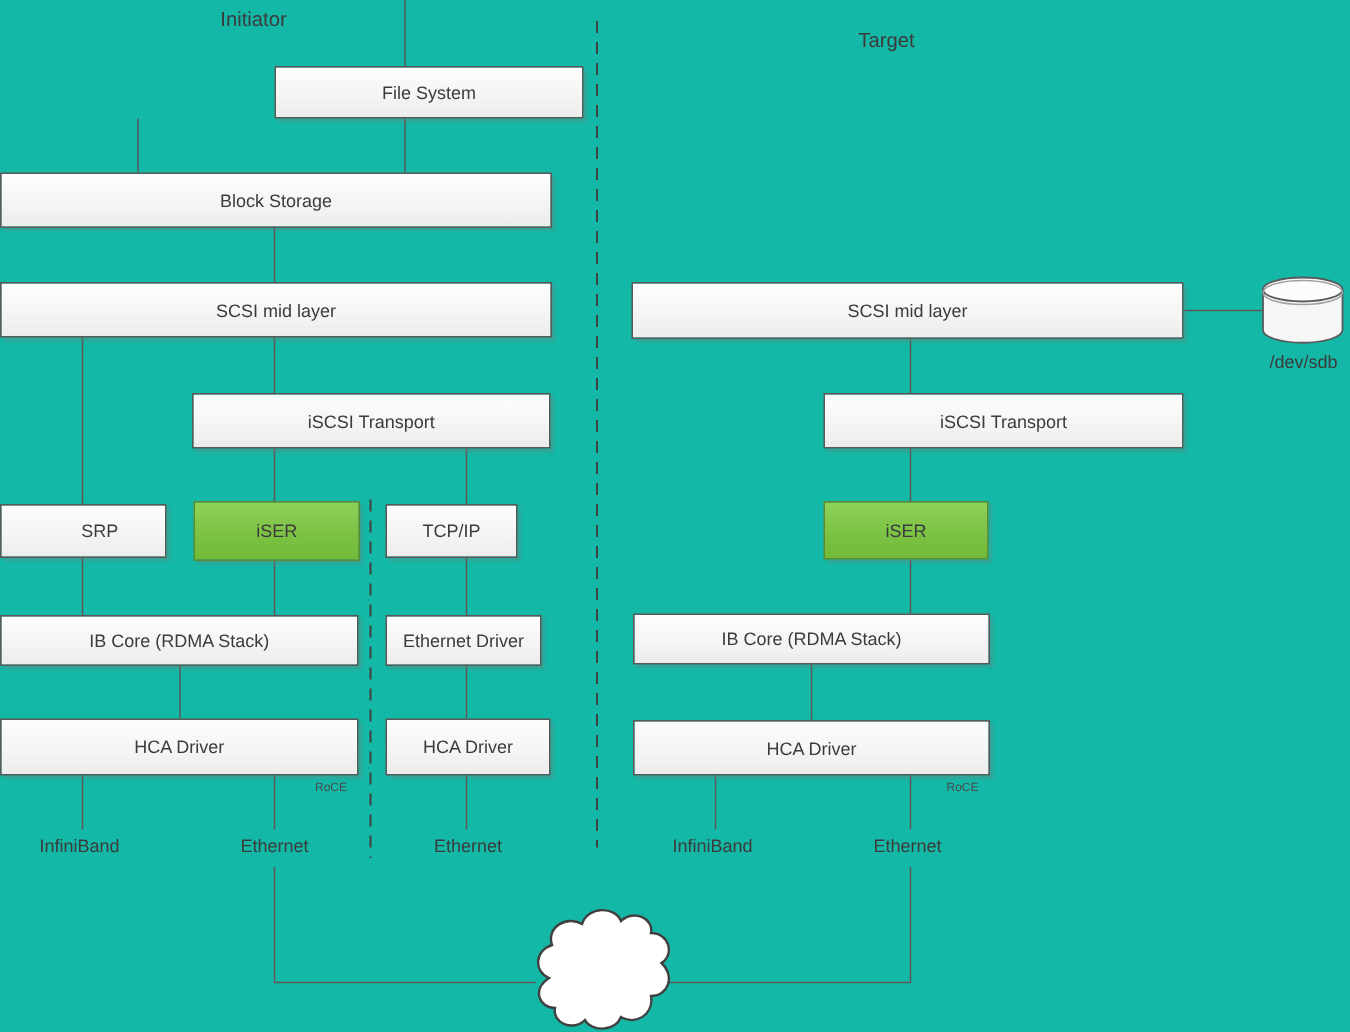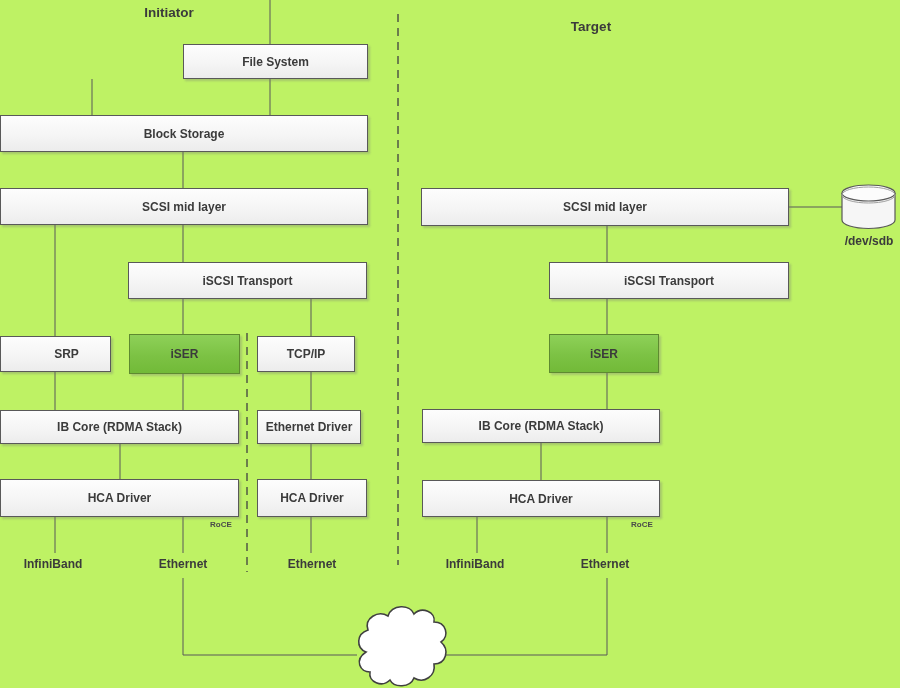--- a/index.html
+++ b/index.html
@@ -1,18 +1,18 @@
 <!DOCTYPE html>
 <html><head>
 <meta charset="utf-8">
 <style>
   html,body{margin:0;padding:0;background:#ffffff;}
   #stage{
-    position:relative;width:900px;height:688px;background:#bef264;overflow:hidden;
-    font-family:"Liberation Sans","DejaVu Sans",sans-serif;color:#3b3b3b;font-weight:bold;
+    position:relative;width:900px;height:688px;background:#14b8a6;overflow:hidden;
+    font-family:"Liberation Sans","DejaVu Sans",sans-serif;color:#3b3b3b;
   }
   #wires{position:absolute;left:0;top:0;z-index:1;}
   .box{
     position:absolute;z-index:2;box-sizing:border-box;
     border:1px solid #595959;
     background:linear-gradient(180deg,#fdfdfd 0%,#f5f5f5 55%,#ececec 100%);
     box-shadow:2px 2px 2px rgba(120,120,120,0.35);
     display:flex;align-items:center;justify-content:center;
     font-size:12px;line-height:1;white-space:nowrap;
   }
@@ -84,27 +84,27 @@
     <g>
       <path d="M842 193 L842 220 A26.5 8.5 0 0 0 895 220 L895 193" fill="#f6f6f6" stroke="#595959" stroke-width="1.2"></path>
       <ellipse cx="868.5" cy="193" rx="26.5" ry="8" fill="#fcfcfc" stroke="#595959" stroke-width="1.2"></ellipse>
       <ellipse cx="868.5" cy="195" rx="26.5" ry="8" fill="none" stroke="#a0a0a0" stroke-width="1"></ellipse>
     </g>
   </svg>
 
   <span class="lbl title" style="left:169px;top:6px;">Initiator</span>
   <span class="lbl title" style="left:591px;top:20px;">Target</span>
 
-  <div class="box" style="left:183px;top:44px;width:185px;height:35px;">File System</div>
+  <div class="box" style="left:183px;top:44px;width:206px;height:35px;">File System</div>
   <div class="box" style="left:0;top:115px;width:368px;height:37px;">Block Storage</div>
   <div class="box" style="left:0;top:188px;width:368px;height:37px;">SCSI mid layer</div>
   <div class="box" style="left:128px;top:262px;width:239px;height:37px;">iSCSI Transport</div>
   <div class="box" style="left:0;top:336px;width:111px;height:36px;padding-left:22px;">SRP</div>
   <div class="box green" style="left:129px;top:334px;width:111px;height:40px;">iSER</div>
-  <div class="box" style="left:257px;top:336px;width:98px;height:36px;">TCP/IP</div>
+  <div class="box" style="left:257px;top:336px;width:88px;height:36px;">TCP/IP</div>
   <div class="box" style="left:0;top:410px;width:239px;height:34px;">IB Core (RDMA Stack)</div>
   <div class="box" style="left:257px;top:410px;width:104px;height:34px;">Ethernet Driver</div>
   <div class="box" style="left:0;top:479px;width:239px;height:38px;">HCA Driver</div>
   <div class="box" style="left:257px;top:479px;width:110px;height:38px;">HCA Driver</div>
 
   <div class="box" style="left:421px;top:188px;width:368px;height:38px;">SCSI mid layer</div>
   <div class="box" style="left:549px;top:262px;width:240px;height:37px;">iSCSI Transport</div>
   <div class="box green" style="left:549px;top:334px;width:110px;height:39px;">iSER</div>
   <div class="box" style="left:422px;top:409px;width:238px;height:34px;">IB Core (RDMA Stack)</div>
   <div class="box" style="left:422px;top:480px;width:238px;height:37px;">HCA Driver</div>

